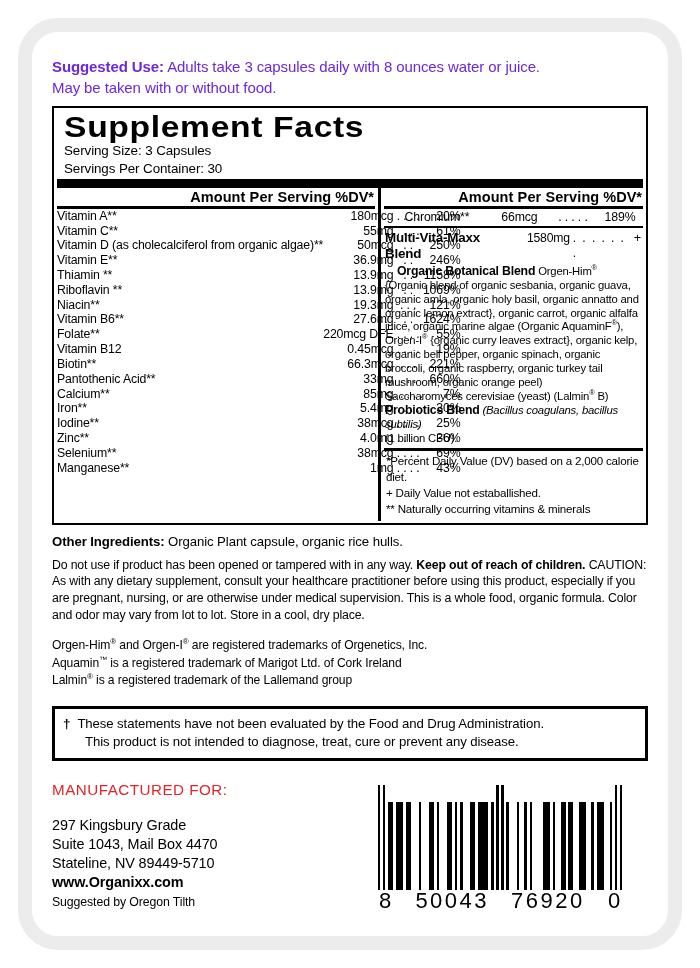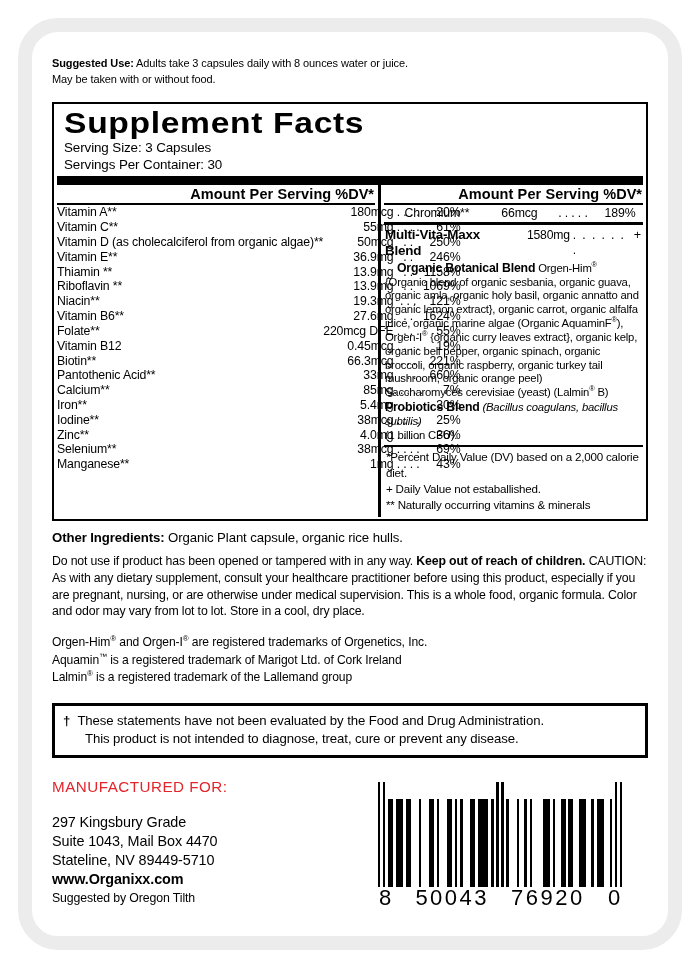--- a/index.html
+++ b/index.html
@@ -32,25 +32,25 @@
     left: 0;
     top: 0;
     width: 700px;
     height: 968px;
     padding: 56px 52px 0 52px;
     box-sizing: border-box;
   }
 
   
   .suggested-use {
-    font-size: 11px;
+    font-size: 15px;
     line-height: 1.42;
-    color: #000000;
+    color: #6d28d9;
     letter-spacing: -0.1px;
-    margin-bottom: 15px;
+    margin-bottom: 7px;
   }
   .suggested-use b { font-weight: bold; }
 
   
   .sf-panel {
     border: 2.5px solid #000;
     box-sizing: border-box;
     background: #fff;
     padding: 0;
   }

